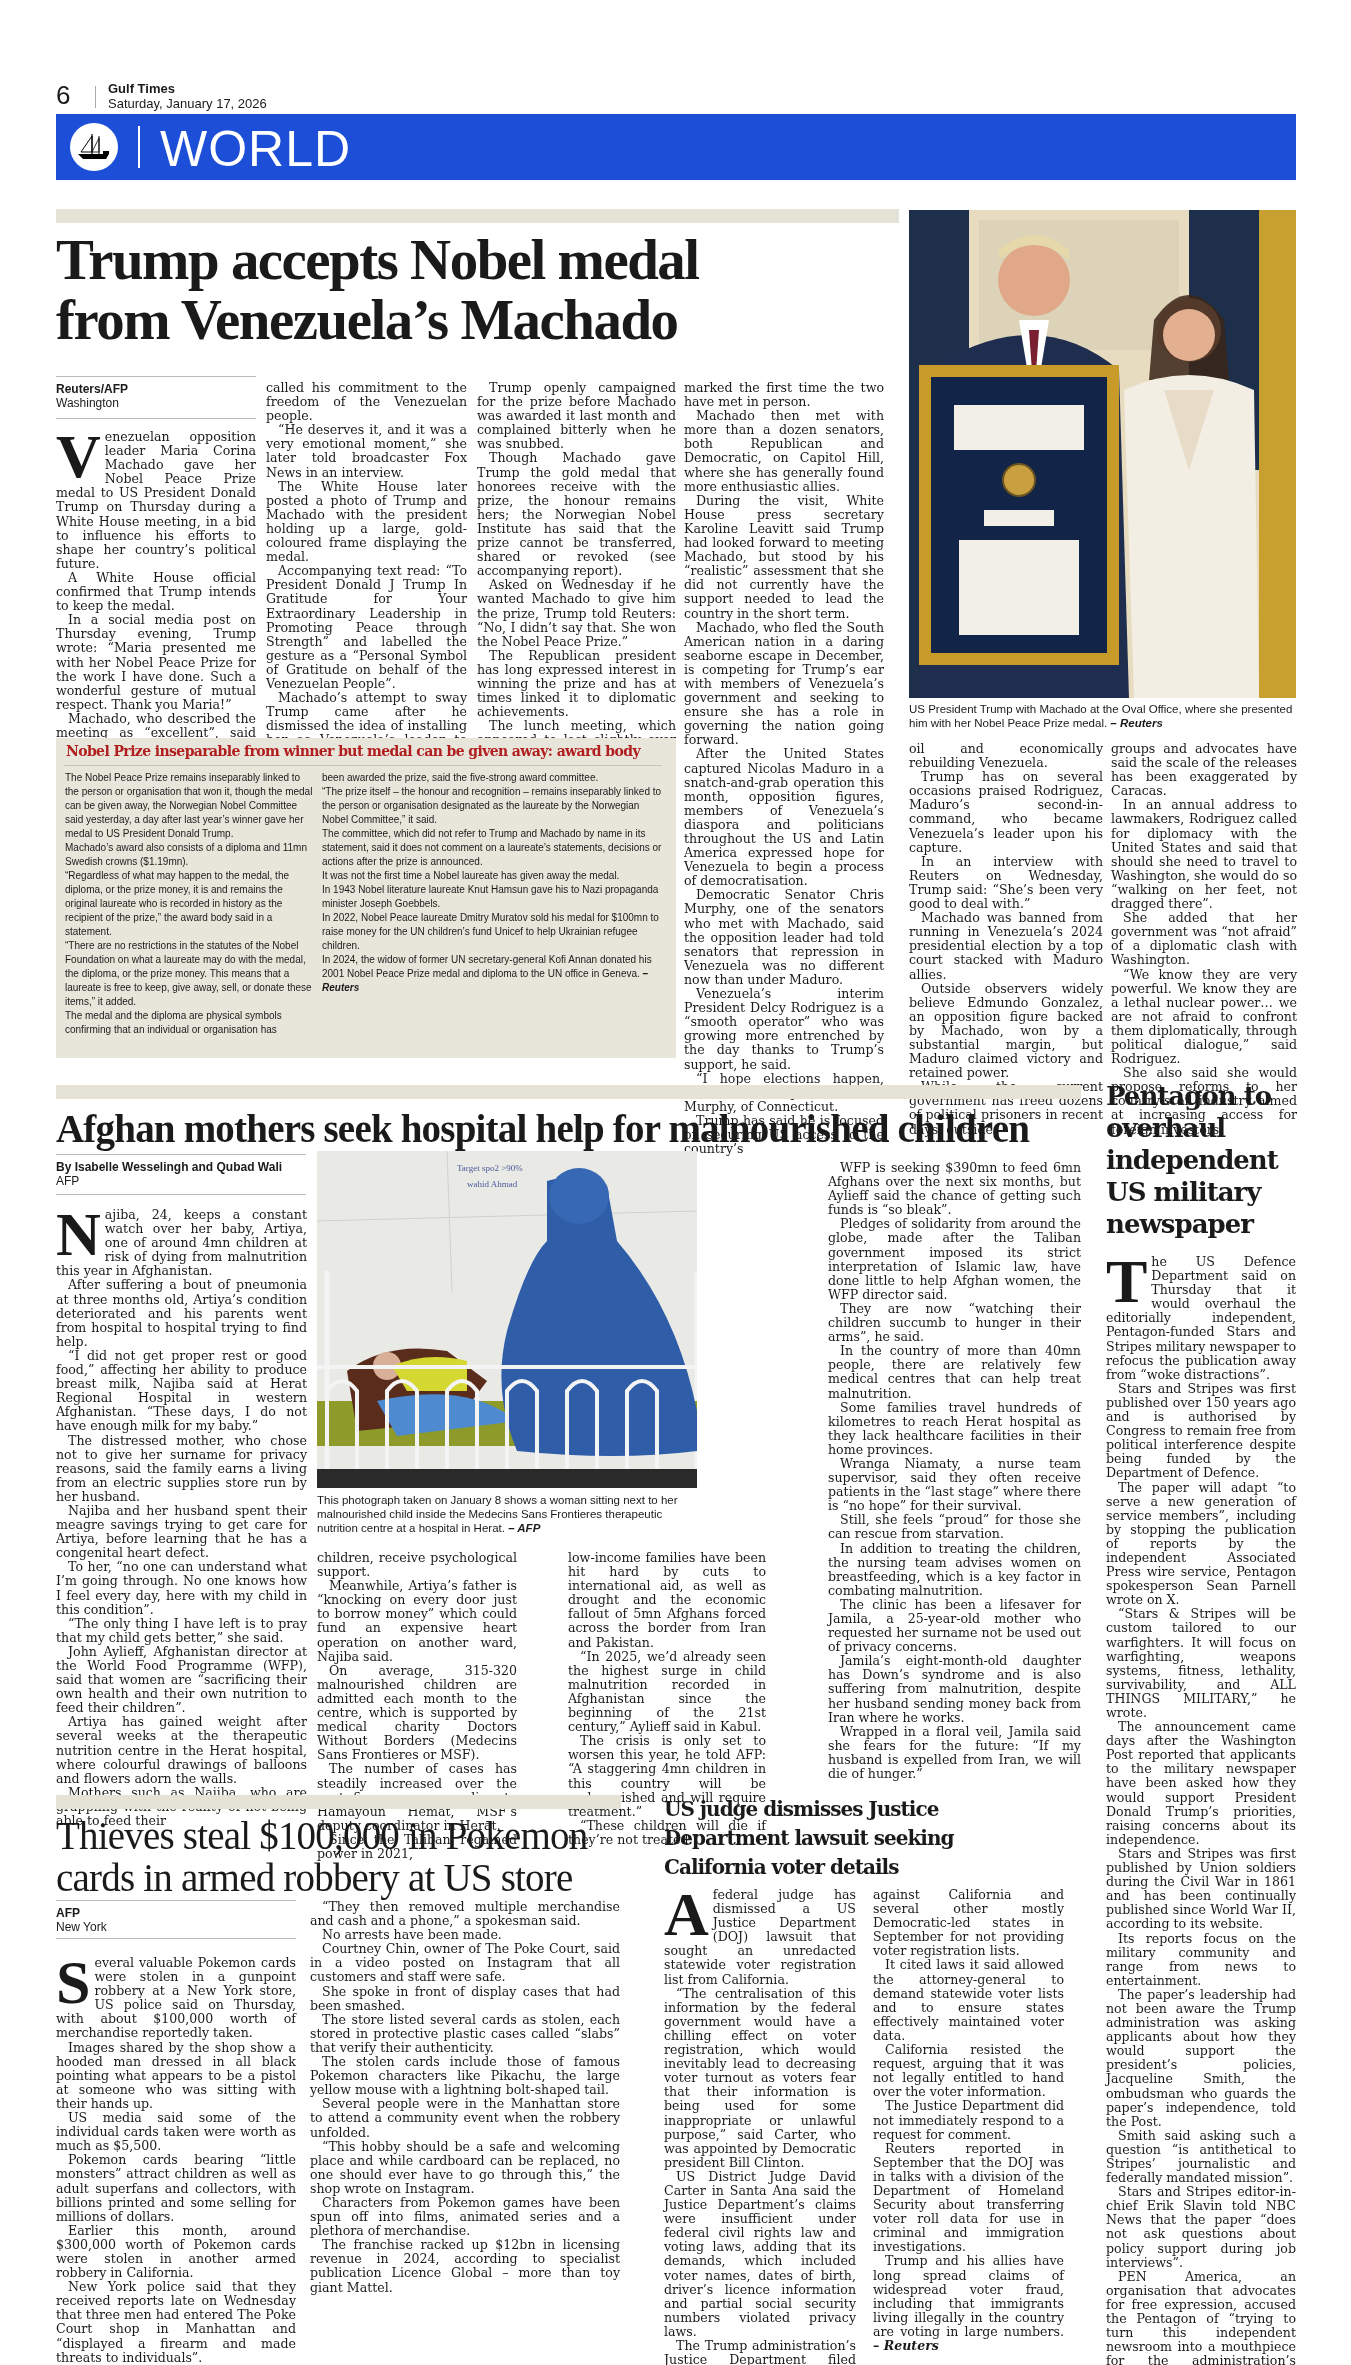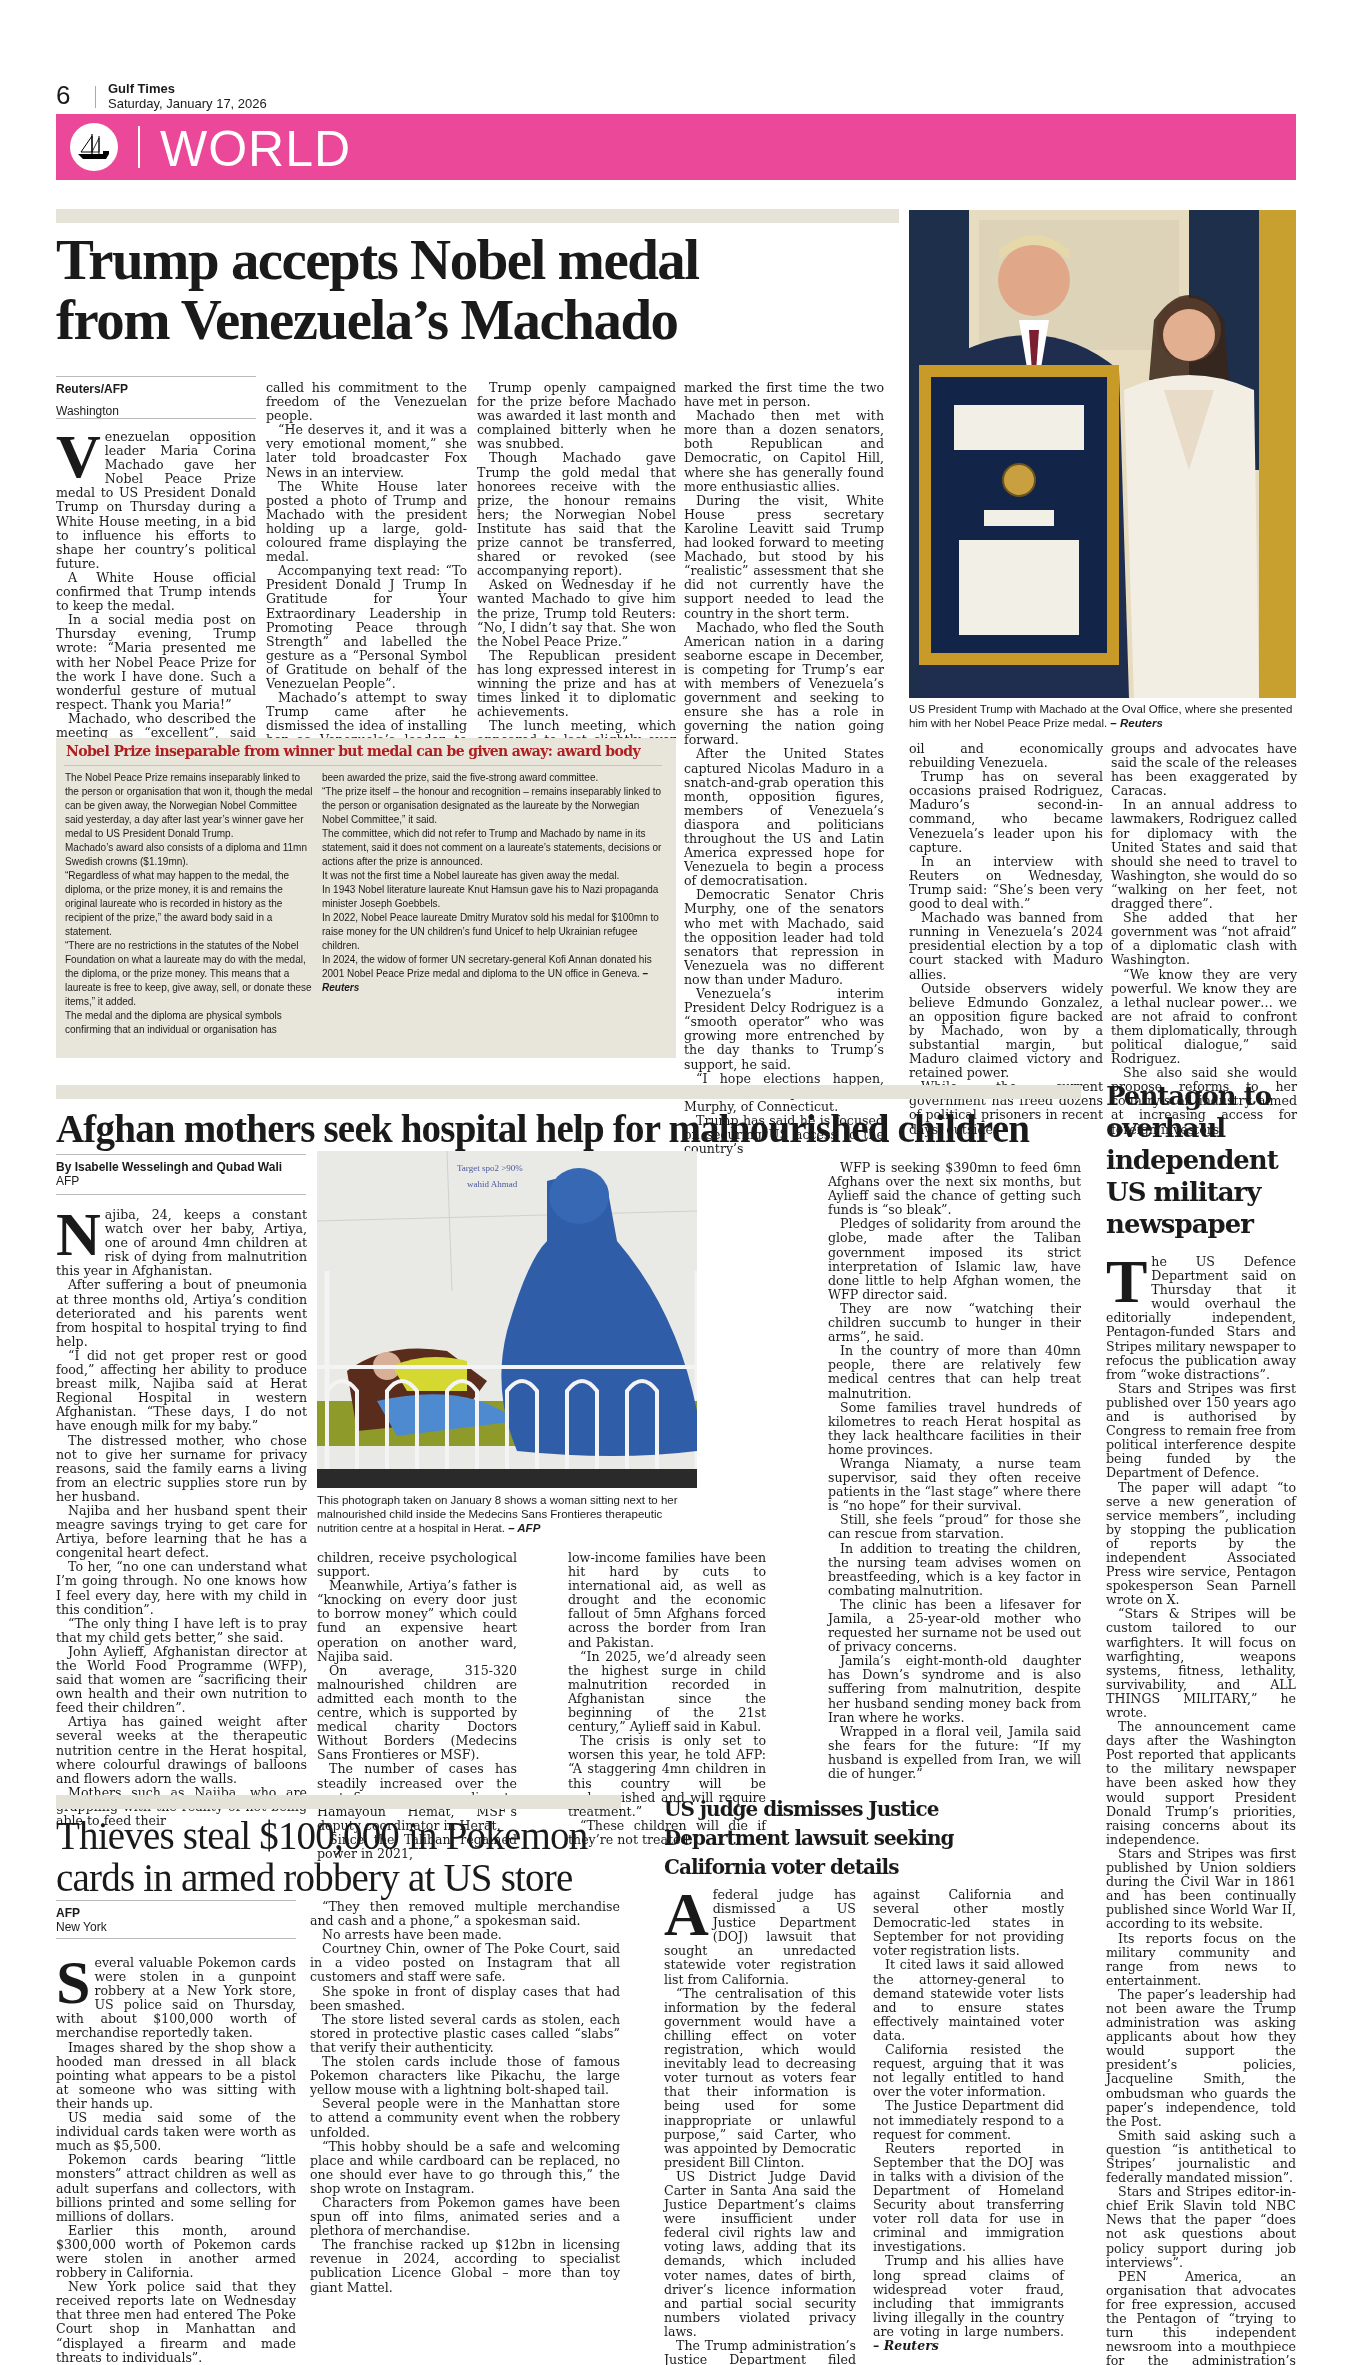--- a/index.html
+++ b/index.html
@@ -6,21 +6,21 @@
   html, body { width: 1351px; height: 2365px; background: #ffffff; overflow: hidden; }
   body { position: relative; font-family: "DejaVu Serif", serif; color: #1a1a1a; }
 
   .abs { position: absolute; }
 
   
   .page-num { left: 56px; top: 80px; font-size: 26px; font-family: "Liberation Sans", sans-serif; }
   .hdr-divider { left: 95px; top: 86px; width: 1px; height: 22px; background: #aaa; }
   .pub-name { left: 108px; top: 81px; font-size: 13px; font-weight: bold; font-family: "Liberation Sans", sans-serif; }
   .pub-date { left: 108px; top: 96px; font-size: 13px; font-family: "Liberation Sans", sans-serif; }
-  .section-band { left: 56px; top: 114px; width: 1240px; height: 66px; background: #ec4899; }
+  .section-band { left: 56px; top: 114px; width: 1240px; height: 66px; background: #1d4ed8; }
   .logo-circle { left: 14px; top: 9px; width: 48px; height: 48px; border-radius: 50%; background: #fff; display: flex; align-items: center; justify-content: center; }
   .band-divider { left: 82px; top: 12px; width: 2px; height: 42px; background: #fff; }
   .section-title { left: 104px; top: 6px; font-size: 50px; color: #fff; font-family: "Liberation Sans", sans-serif; font-weight: 300; letter-spacing: 1px; }
 
   .grey-bar { background: #e5e2d8; height: 14px; }
 
   
   .col { font-size: 12.6px; line-height: 14.1px; text-align: justify; hyphens: auto; font-family: "DejaVu Serif", serif; }
   .col p { text-indent: 12px; }
   .col p.first { text-indent: 0; }
@@ -71,21 +71,21 @@
 
 <div class="abs grey-bar" style="left:56px; top:209px; width:843px;"></div>
 
 <div class="abs hl-main" style="left:56px; top:230px; width:850px;">
   <div>Trump accepts Nobel medal</div>
   <div>from Venezuela’s Machado</div>
 </div>
 
 <div class="abs byline-rule" style="left:56px; top:376px; width:200px;"></div>
 <div class="abs byline-name" style="left:56px; top:382px;">Reuters/AFP</div>
-<div class="abs byline-loc" style="left:56px; top:396px;margin-top:8px;">Washington</div>
+<div class="abs byline-loc" style="left:56px; top:396px;">Washington</div>
 <div class="abs byline-rule" style="left:56px; top:418px; width:200px;"></div>
 
 <div class="abs col" style="left:56px; top:430px; width:200px;">
   <p class="first"><span class="dropcap">V</span><span>enezuelan opposition leader Maria Corina Machado gave her Nobel Peace Prize medal to US President Donald Trump on Thursday during a White House meeting, in a bid to influence his efforts to shape her country’s political future.</span></p>
   <p>A White House official confirmed that Trump intends to keep the medal.</p>
   <p>In a social media post on Thursday evening, Trump wrote: “Maria presented me with her Nobel Peace Prize for the work I have done. Such a wonderful gesture of mutual respect. Thank you Maria!”</p>
   <p>Machado, who described the meeting as “excellent”, said the gift was in recognition of what she</p>
 </div>
 
 <div class="abs col" style="left:266px; top:381px; width:201px;">

